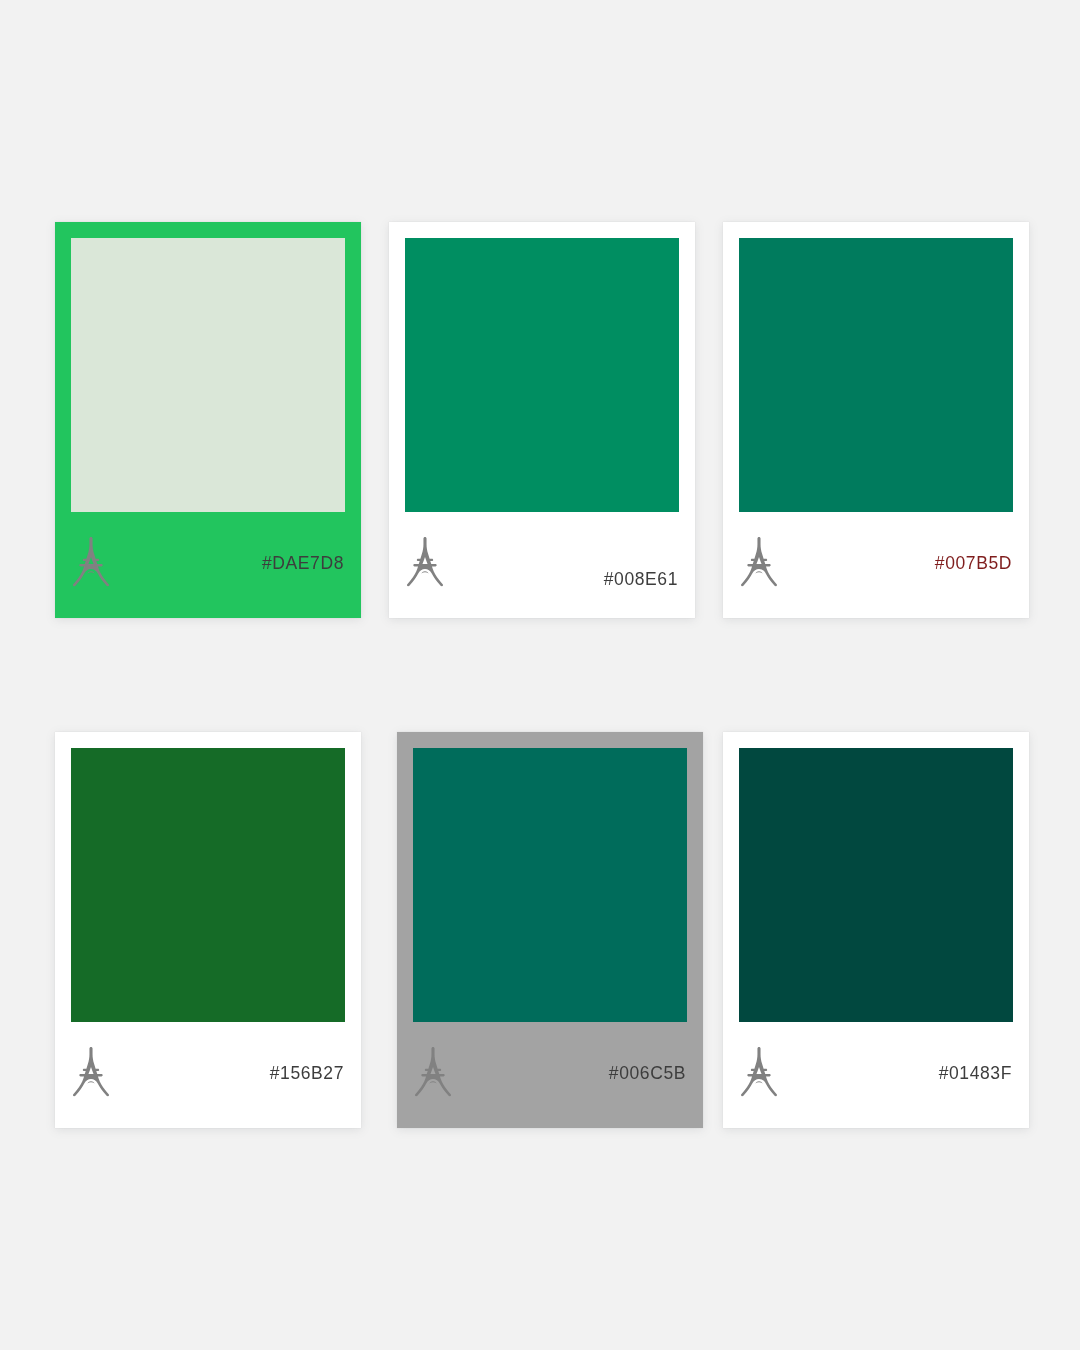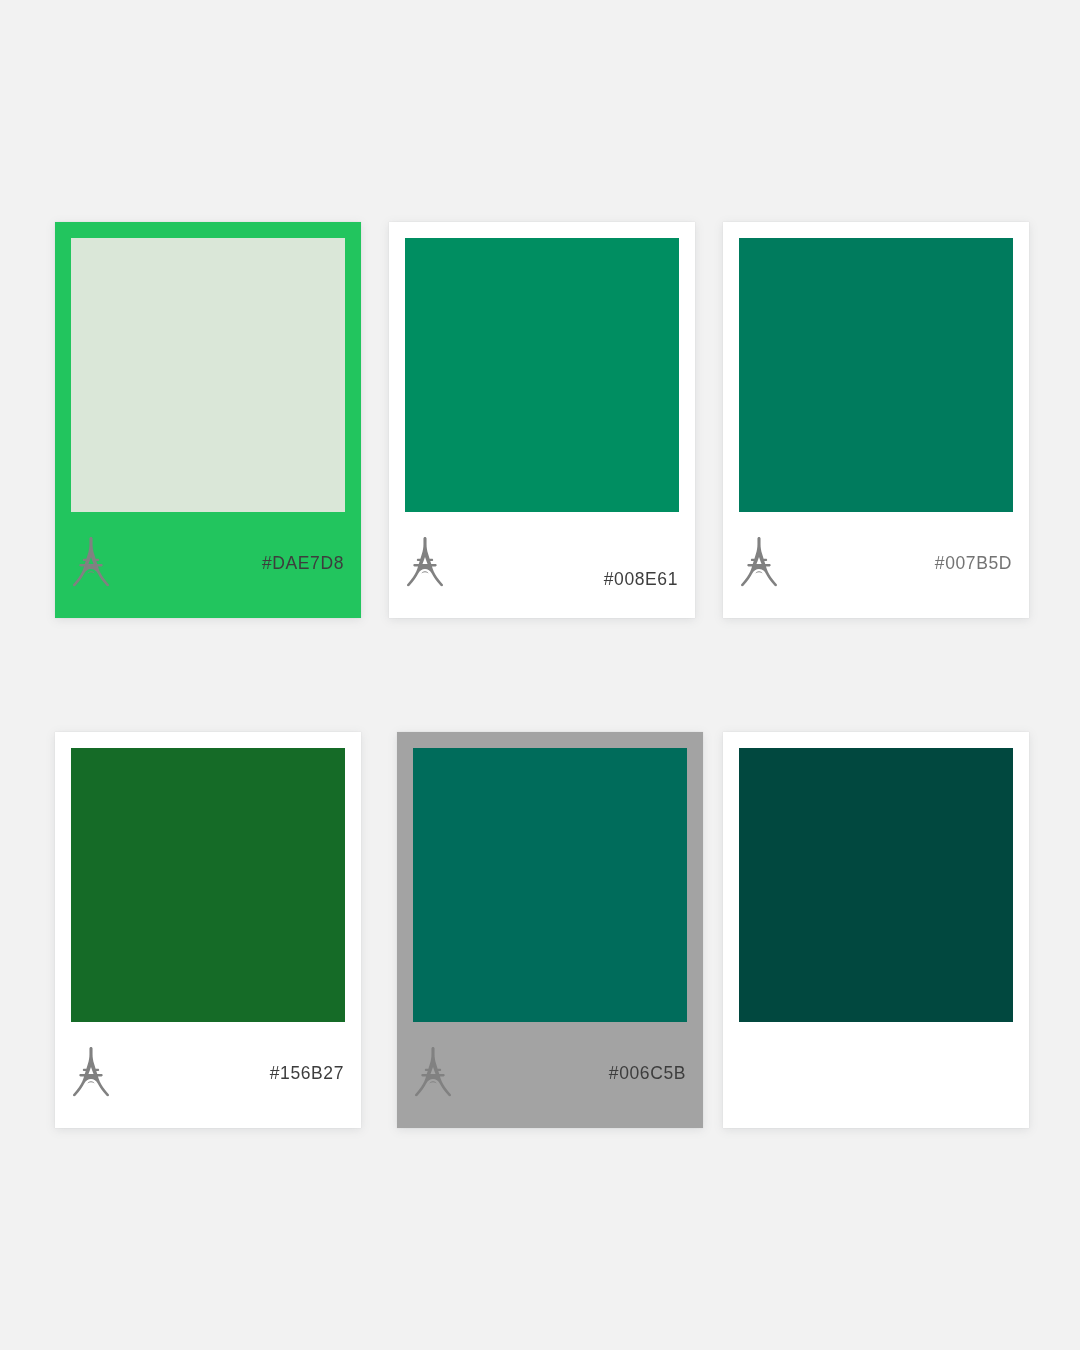--- a/index.html
+++ b/index.html
@@ -273,21 +273,21 @@
           C18.4 24.5 19.25 22.2 20 20.0
           Z
           M20 34.3
           C18.5 34.3 17.25 35.1 16.4 36.5
           C17.5 35.75 18.7 35.35 20 35.35
           C21.3 35.35 22.5 35.75 23.6 36.5
           C22.75 35.1 21.5 34.3 20 34.3
           Z
         "></path>
       </svg>
-      <span class="hex-label" style="color: #737373;">#007B5D</span>
+      <span class="hex-label" style="color: #7f1d1d;">#007B5D</span>
     </div>
   </div>
       <div class="swatch-card" style="background: rgb(255, 255, 255);">
     <div class="swatch-color" style="background: rgb(21, 107, 39);"></div>
     <div class="card-footer">
       <svg class="eiffel-icon" viewBox="0 0 40 50" aria-hidden="true">
         <path fill="#818181" d="
           M20 0
           C19.1 0 18.45 0.7 18.45 1.6
           L18.45 7.2
@@ -408,15 +408,77 @@
           C21.3 35.35 22.5 35.75 23.6 36.5
           C22.75 35.1 21.5 34.3 20 34.3
           Z
         "></path>
       </svg>
       <span class="hex-label" style="color: rgb(61, 61, 61);">#006C5B</span>
     </div>
   </div>
       <div class="swatch-card" style="background: rgb(255, 255, 255);">
     <div class="swatch-color" style="background: rgb(1, 72, 63);"></div>
+    <div class="card-footer">
+      <svg class="eiffel-icon" viewBox="0 0 40 50" aria-hidden="true">
+        <path fill="#818181" d="
+          M20 0
+          C19.1 0 18.45 0.7 18.45 1.6
+          L18.45 7.2
+          C18.45 10.6 17.9 13.6 17.0 16.6
+          L15.4 21.8
+          L13.0 21.8
+          C12.35 21.8 11.85 22.3 11.85 22.95
+          C11.85 23.6 12.35 24.1 13.0 24.1
+          L14.7 24.1
+          L13.75 27.1
+          L9.5 27.1
+          C8.85 27.1 8.35 27.6 8.35 28.25
+          C8.35 28.9 8.85 29.4 9.5 29.4
+          L13.05 29.4
+          L12.3 31.7
+          C11.1 35.4 9.0 39.0 5.6 43.3
+          C4.6 44.55 3.5 45.85 2.3 47.2
+          C1.75 47.82 1.9 48.72 2.6 49.1
+          C3.2 49.43 3.95 49.28 4.4 48.78
+          C5.55 47.48 6.62 46.22 7.6 45.0
+          C10.1 41.85 12.0 39.0 13.4 36.2
+          C14.75 33.5 17.05 31.9 20 31.9
+          C22.95 31.9 25.25 33.5 26.6 36.2
+          C28.0 39.0 29.9 41.85 32.4 45.0
+          C33.38 46.22 34.45 47.48 35.6 48.78
+          C36.05 49.28 36.8 49.43 37.4 49.1
+          C38.1 48.72 38.25 47.82 37.7 47.2
+          C36.5 45.85 35.4 44.55 34.4 43.3
+          C31.0 39.0 28.9 35.4 27.7 31.7
+          L26.95 29.4
+          L30.5 29.4
+          C31.15 29.4 31.65 28.9 31.65 28.25
+          C31.65 27.6 31.15 27.1 30.5 27.1
+          L26.25 27.1
+          L25.3 24.1
+          L27.0 24.1
+          C27.65 24.1 28.15 23.6 28.15 22.95
+          C28.15 22.3 27.65 21.8 27.0 21.8
+          L24.6 21.8
+          L23.0 16.6
+          C22.1 13.6 21.55 10.6 21.55 7.2
+          L21.55 1.6
+          C21.55 0.7 20.9 0 20 0
+          Z
+          M20 20.0
+          C20.75 22.2 21.6 24.5 22.55 27.1
+          L17.45 27.1
+          C18.4 24.5 19.25 22.2 20 20.0
+          Z
+          M20 34.3
+          C18.5 34.3 17.25 35.1 16.4 36.5
+          C17.5 35.75 18.7 35.35 20 35.35
+          C21.3 35.35 22.5 35.75 23.6 36.5
+          C22.75 35.1 21.5 34.3 20 34.3
+          Z
+        "></path>
+      </svg>
+      <span class="hex-label" style="color: rgb(61, 61, 61);">#01483F</span>
+    </div>
   </div>
     </div>
 </div>
 
 </body></html>

